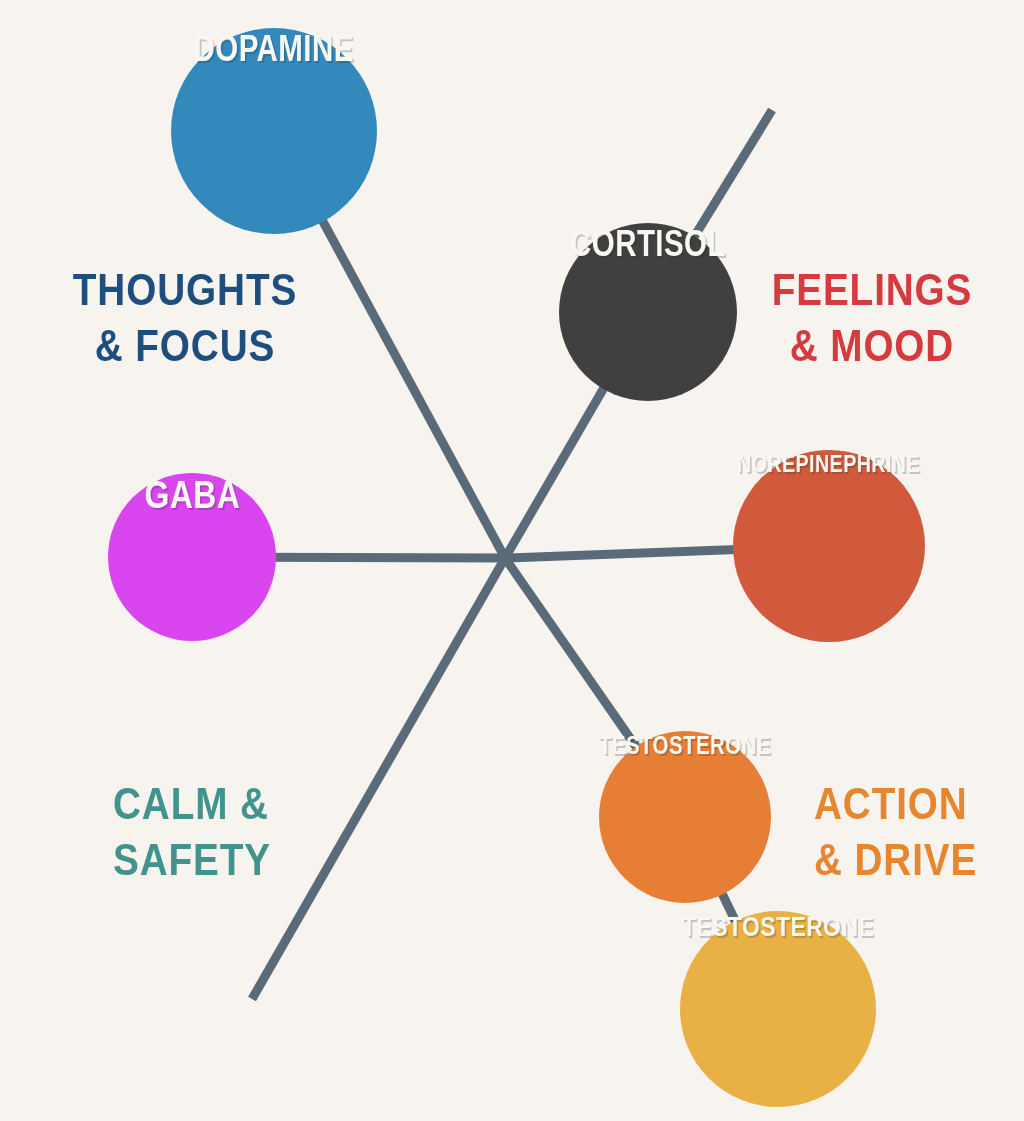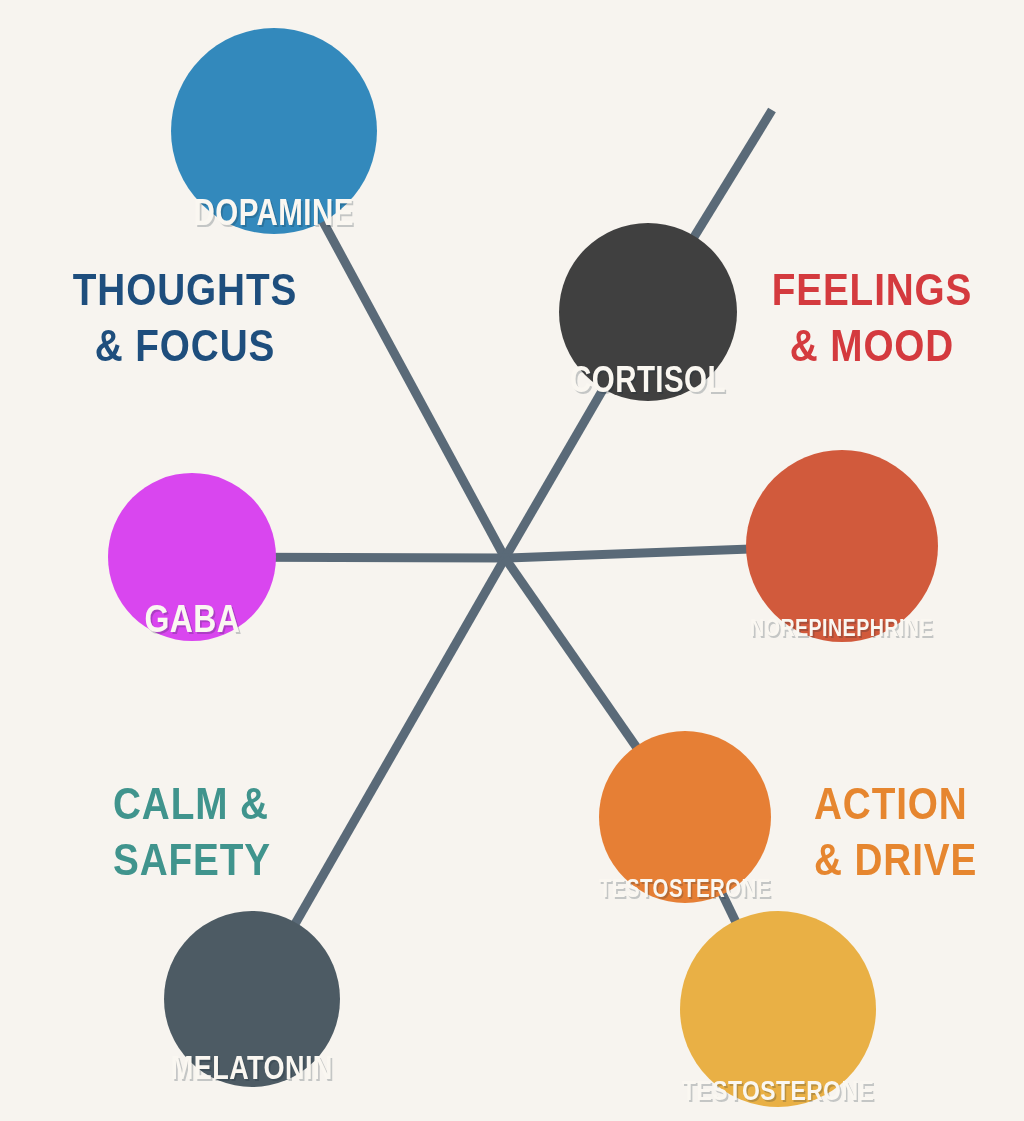--- a/index.html
+++ b/index.html
@@ -18,21 +18,21 @@
     left: 0; top: 0;
     width: 1024px; height: 1121px;
     z-index: 1;
   }
   .conn { stroke: #5a6a78; stroke-width: 9; stroke-linecap: butt; }
 
   .node {
     position: absolute;
     border-radius: 50%;
     display: flex;
-    align-items: flex-end;
+    align-items: flex-start;
     justify-content: center;
     z-index: 2;
   }
 
   .nlabel {
     font-weight: bold;
     color: #faf7f1;
     white-space: nowrap;
     letter-spacing: 0.5px;
     transform: scaleX(0.82);
@@ -84,31 +84,28 @@
 
   <div class="node" style="left: 171px; top: 28px; width: 206px; height: 206px; background-color: rgb(51, 137, 188);">
     <span class="nlabel" style="font-size:36px;">DOPAMINE</span>
   </div>
 
 
   <div class="node" style="left: 559px; top: 223px; width: 178px; height: 178px; background-color: #404040;">
     <span class="nlabel" style="font-size:36px;">CORTISOL</span>
   </div>
 
-  <div class="node" style="left: 733px; top: 450px; width: 192px; height: 192px; background-color: rgb(209, 90, 60); margin-left: 13px;">
+  <div class="node" style="left: 733px; top: 450px; width: 192px; height: 192px; background-color: rgb(209, 90, 60);">
     <span class="nlabel" style="font-size:24px;">NOREPINEPHRINE</span>
   </div>
 
   <div class="node" style="left: 108px; top: 473px; width: 168px; height: 168px; background-color: #d946ef;">
     <span class="nlabel" style="font-size:39px;">GABA</span>
   </div>
 
-  <div class="node" style="left: 164px; top: 911px; width: 176px; height: 176px; background-color: rgb(77, 91, 100);">
-    <span class="nlabel" style="font-size:33px;">MELATONIN</span>
-  </div>
 
   <div class="node" style="left: 599px; top: 731px; width: 172px; height: 172px; background-color: rgb(230, 127, 53);">
     <span class="nlabel" style="font-size:25px;">TESTOSTERONE</span>
   </div>
 
   <div class="node" style="left: 680px; top: 911px; width: 196px; height: 196px; background-color: rgb(233, 176, 69);">
     <span class="nlabel" style="font-size:28px;">TESTOSTERONE</span>
   </div>
 
   <div class="cat centered" style="left: 35px; top: 262px; width: 300px; color: rgb(30, 78, 125);">

